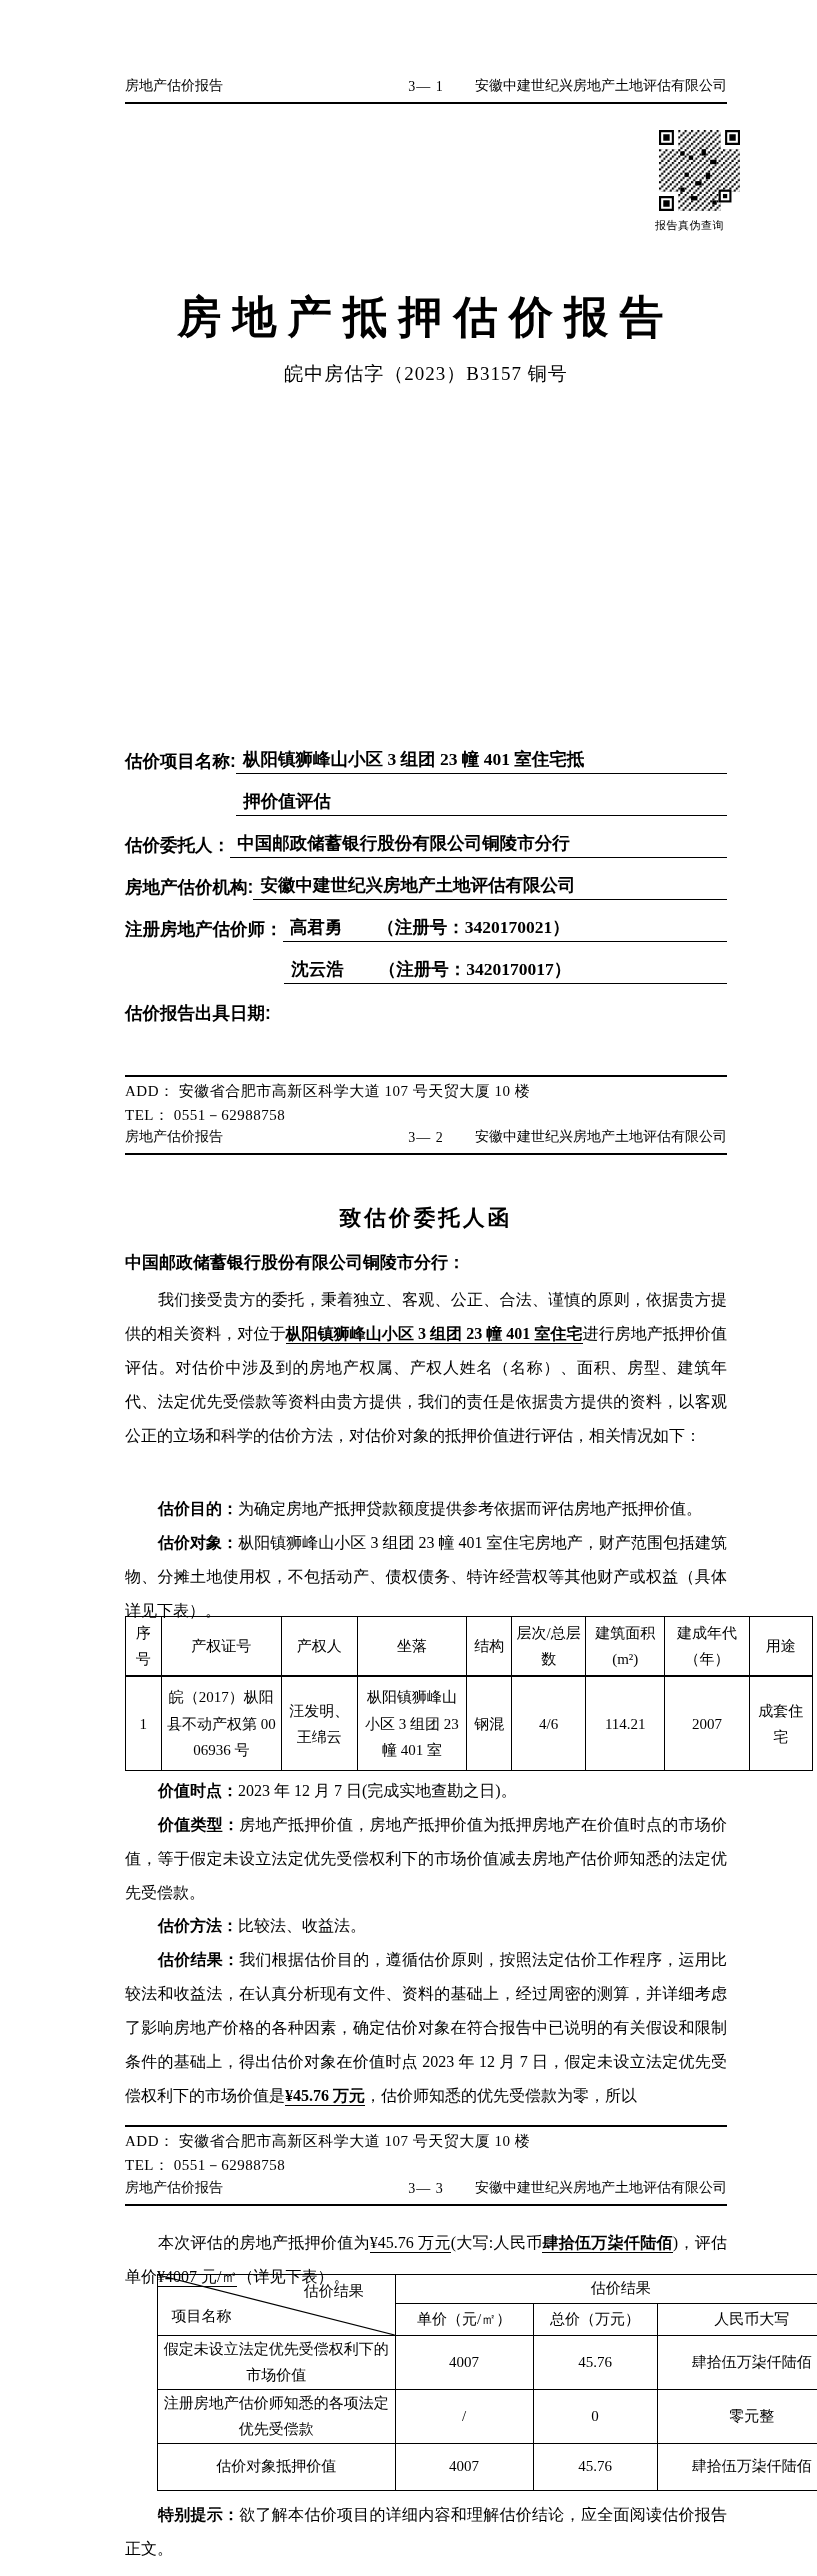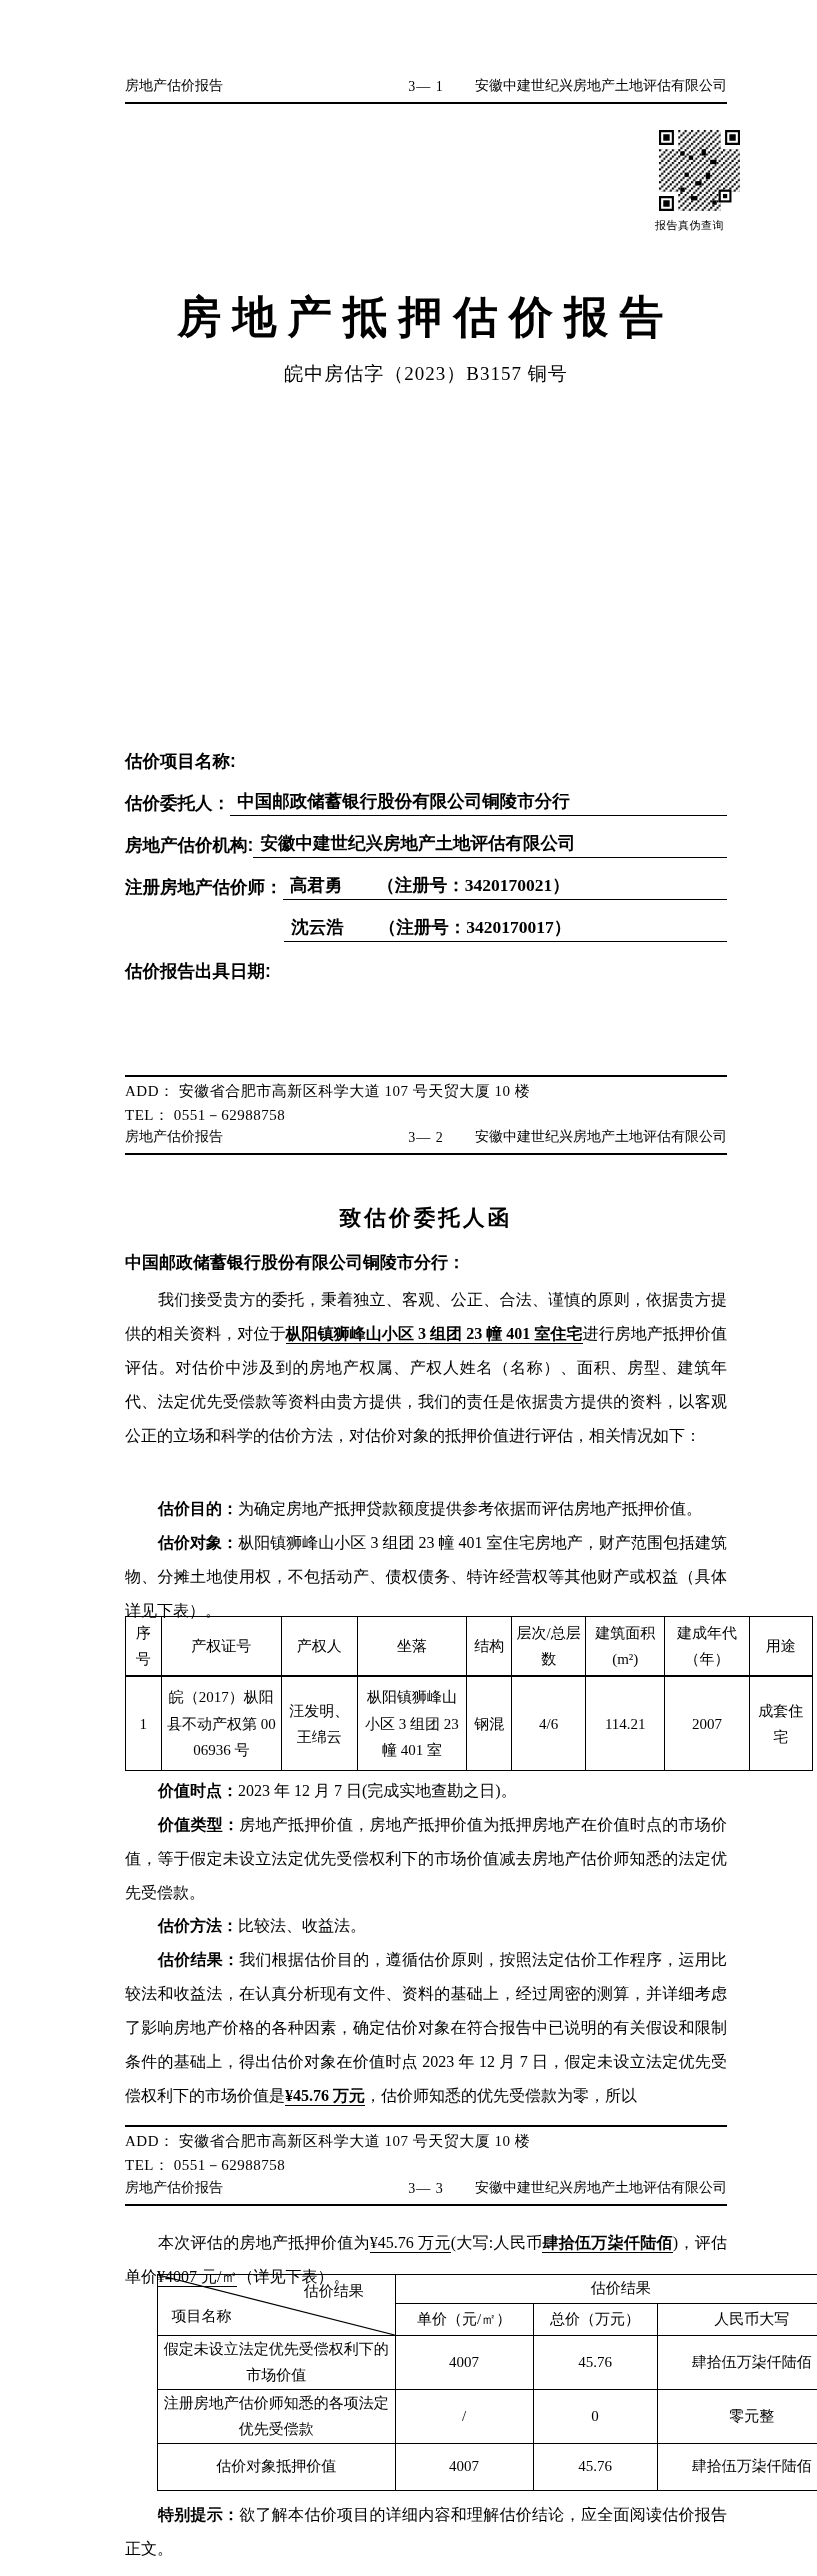--- a/index.html
+++ b/index.html
@@ -113,20 +113,25 @@
     </svg>
   </div>
   <div class="abs qrcap">报告真伪查询</div>
 
   <div class="abs title">房地产抵押估价报告</div>
   <div class="abs subtitle">皖中房估字（2023）B3157 铜号</div>
 
   <div class="abs fields">
     <div class="fld">
       <span class="lab">估价项目名称:</span>
+      <span class="val">枞阳镇狮峰山小区 3 组团 23 幢 401 室住宅抵</span>
+    </div>
+    <div class="fld">
+      <span class="sp1"></span>
+      <span class="val">押价值评估</span>
     </div>
     <div class="fld">
       <span class="lab">估价委托人：</span>
       <span class="val">中国邮政储蓄银行股份有限公司铜陵市分行</span>
     </div>
     <div class="fld">
       <span class="lab">房地产估价机构:</span>
       <span class="val">安徽中建世纪兴房地产土地评估有限公司</span>
     </div>
     <div class="fld">

